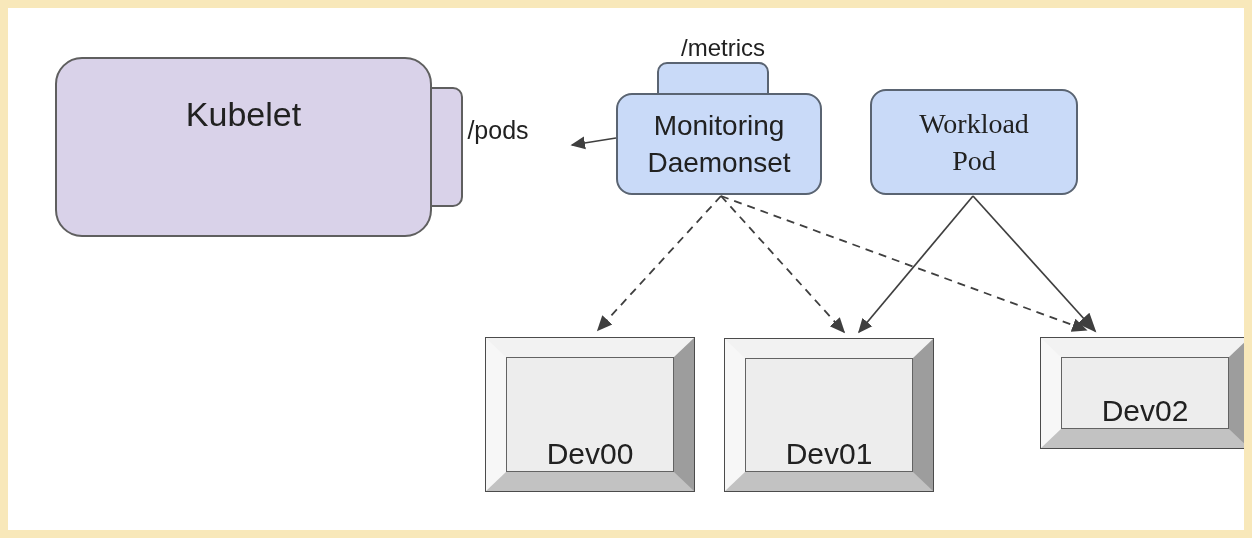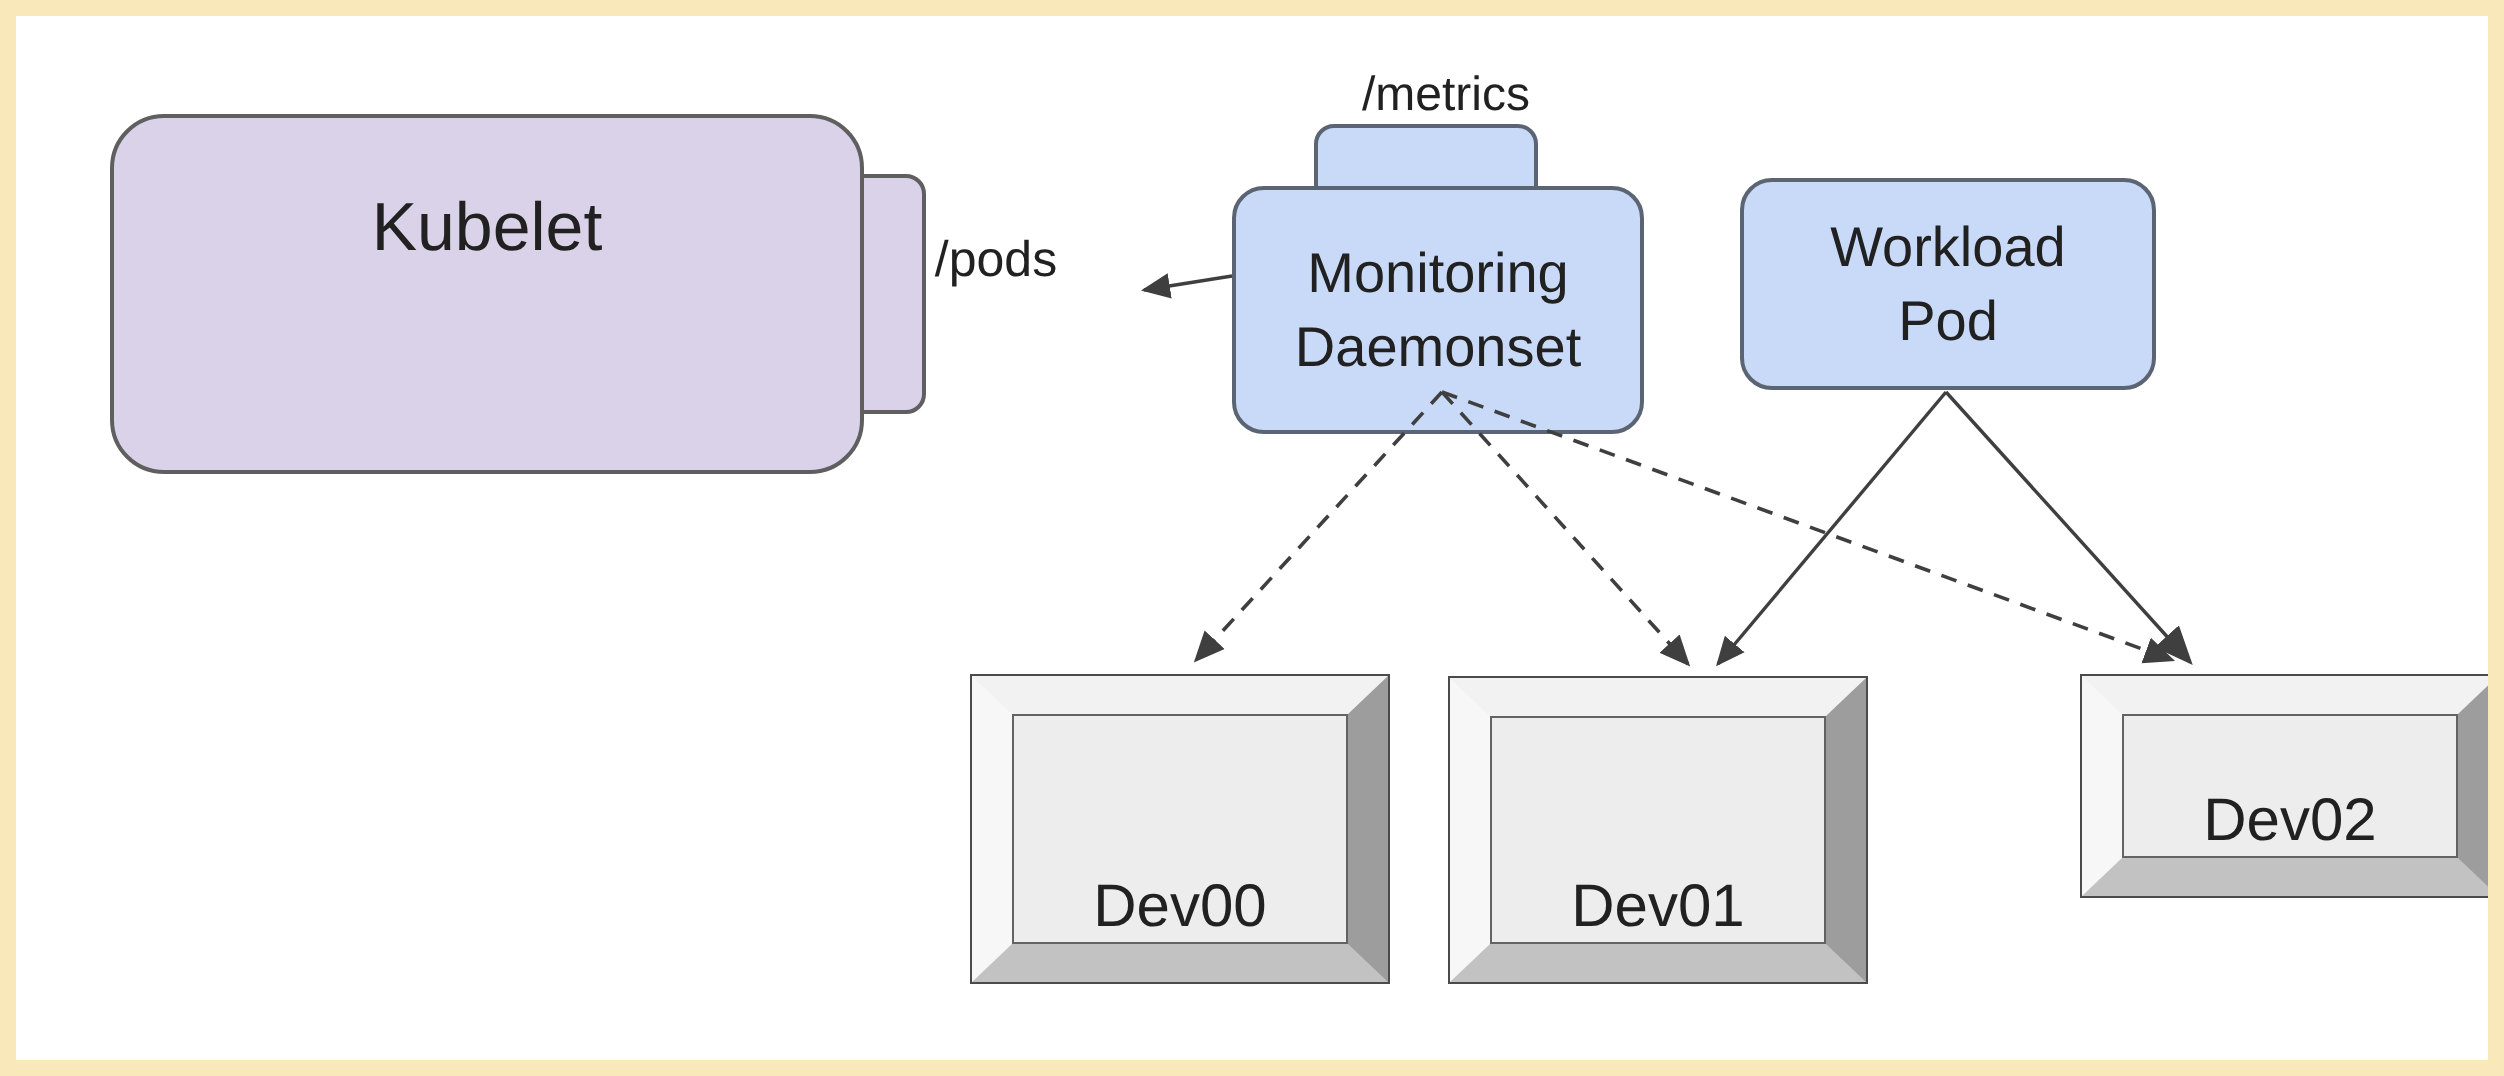--- a/index.html
+++ b/index.html
@@ -51,36 +51,37 @@
 
   
   .metrics-tab {
     left: 657px; top: 62px; width: 112px; height: 50px;
     background: #c9daf8;
     border: 2px solid #5a6472;
     border-radius: 10px;
     z-index: 1;
   }
   .md-box {
-    left: 616px; top: 93px; width: 206px; height: 124px;
+    left: 616px; top: 93px; width: 206px; height: 102px;
     background: #c9daf8;
     border: 2px solid #5a6472;
     border-radius: 16px;
     z-index: 2;
     font-size: 28px;
     line-height: 1.33;
   }
   .wp-box {
     left: 870px; top: 89px; width: 208px; height: 106px;
     background: #c9daf8;
     border: 2px solid #5a6472;
     border-radius: 16px;
     z-index: 2;
     font-size: 28px;
     line-height: 1.33;
+    font-family: Liberation Serif, serif;
   }
 
   
   .float-label {
     position: absolute;
     text-align: center;
     z-index: 4;
     white-space: nowrap;
   }
   .metrics-label { left: 645px; top: 34px; width: 120px; font-size: 24px; text-align: right; }

